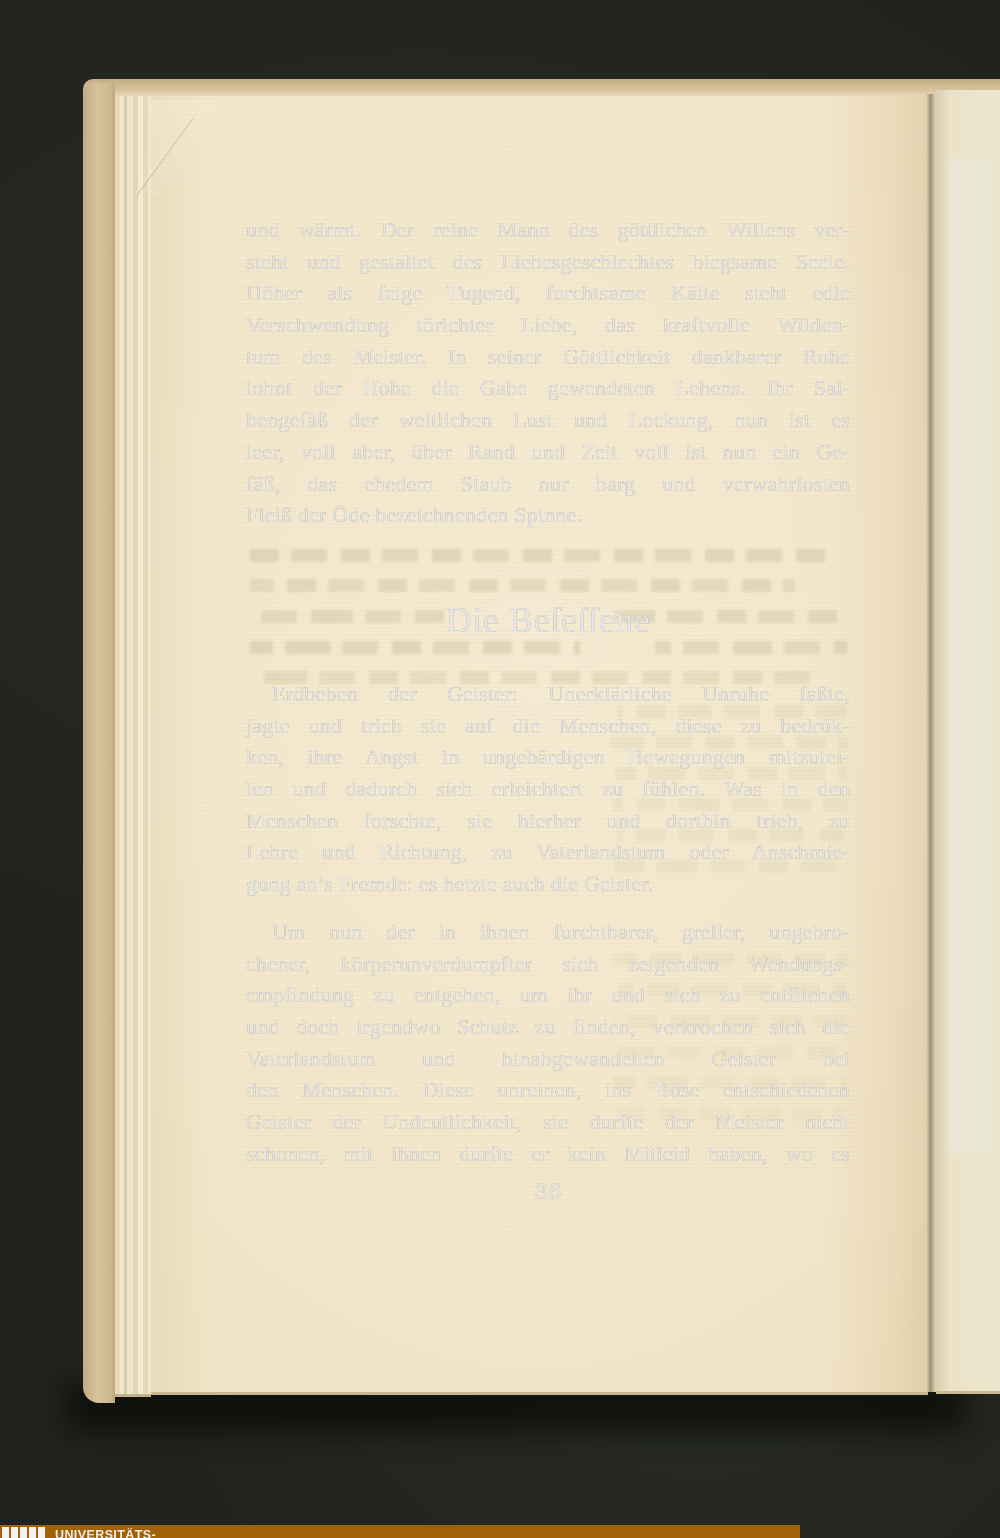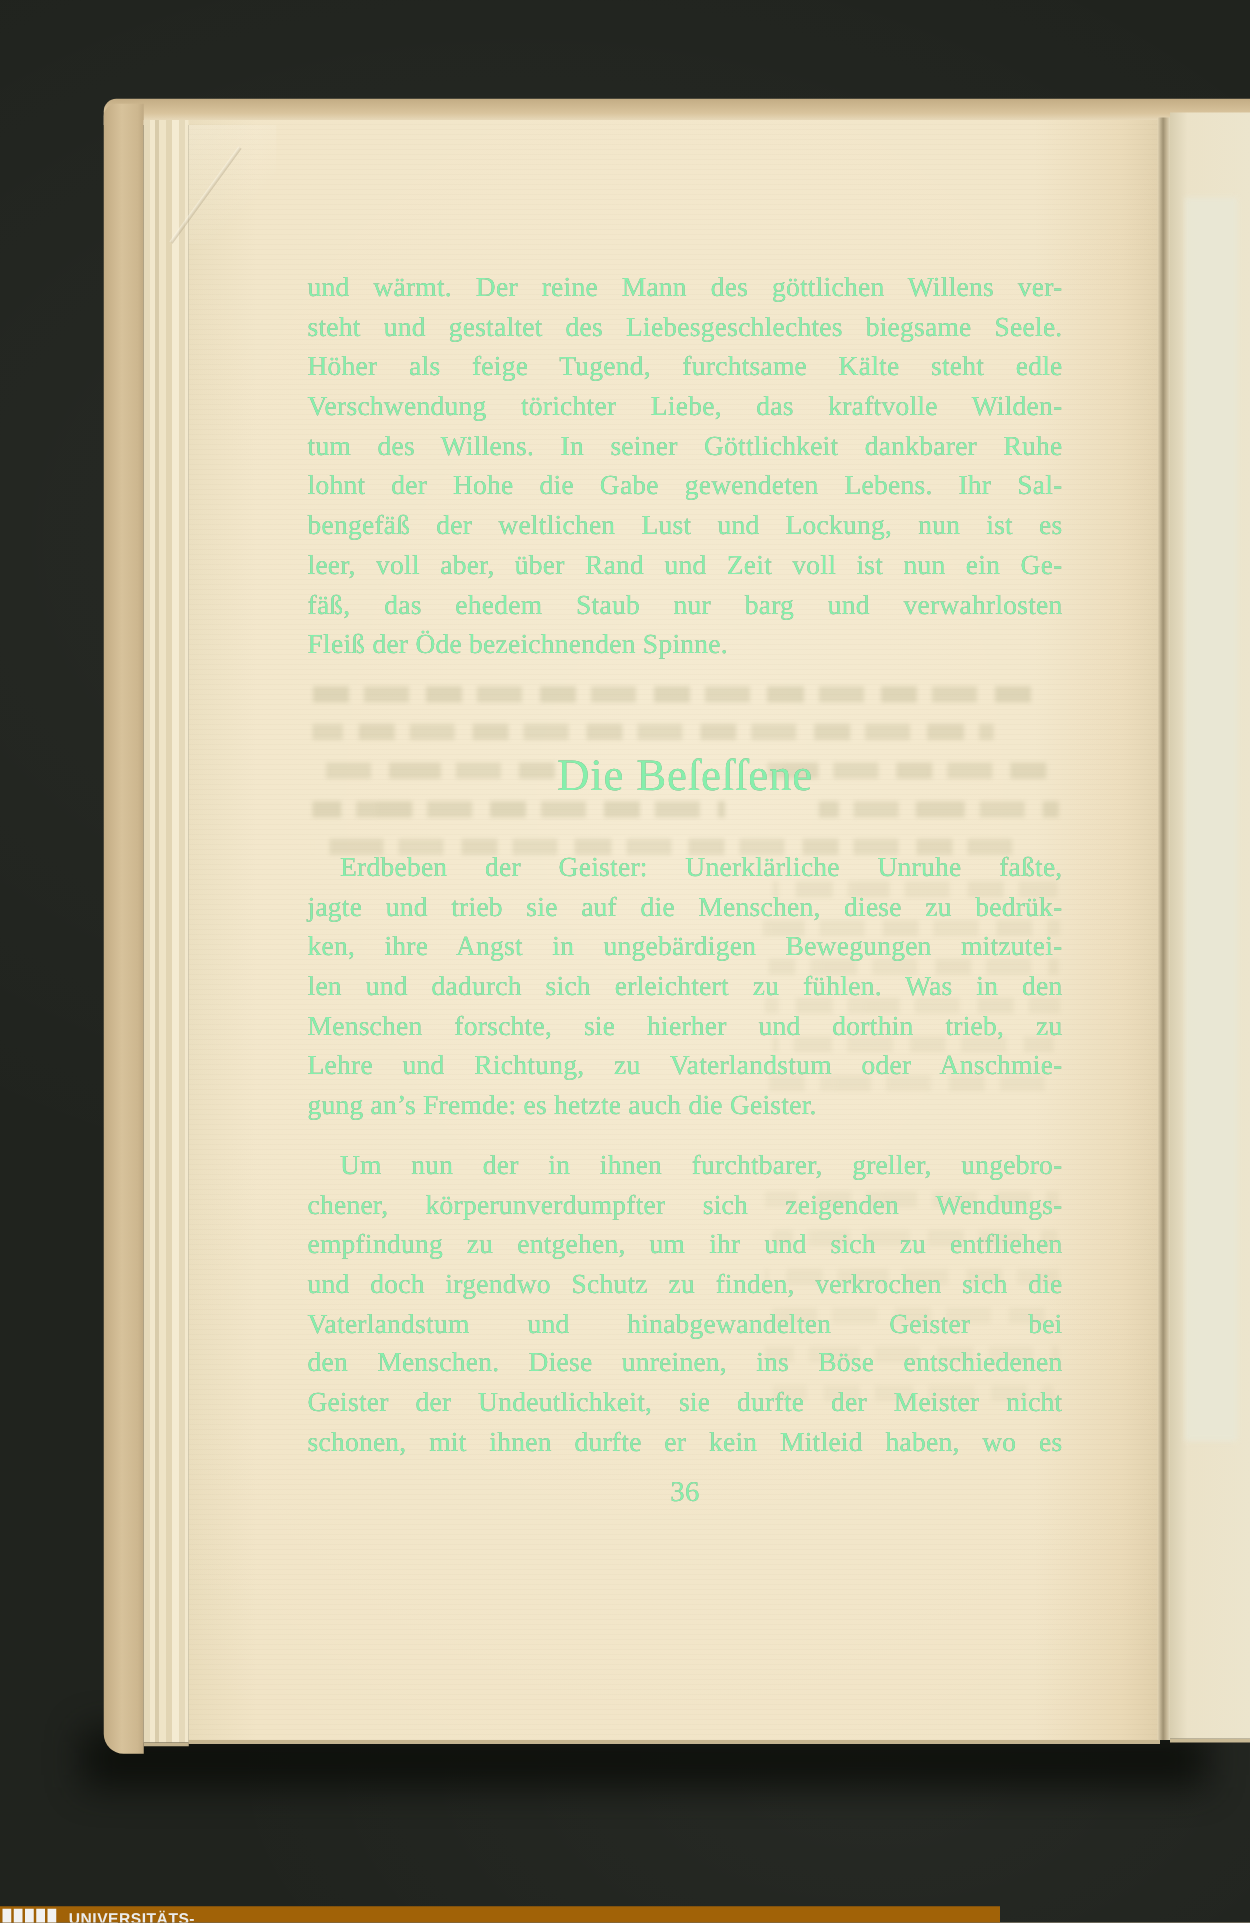--- a/index.html
+++ b/index.html
@@ -49,33 +49,33 @@
     opacity:.5;}
 
   
   .ghost-layer{position:absolute;inset:0;pointer-events:none;}
   .ghost-line{position:absolute;height:13px;filter:blur(1.7px);
     background:repeating-linear-gradient(90deg,
       rgba(164,160,120,.62) 0 29px, rgba(164,160,120,0) 29px 41px,
       rgba(164,160,120,.55) 41px 77px, rgba(164,160,120,0) 77px 91px);}
 
   
-  .page-text{position:absolute;inset:0;color:#86efac;}
+  .page-text{position:absolute;inset:0;color:#e5e5e5;}
   .tblock{position:absolute;left:246px;width:604px;font-size:22px;line-height:31.7px;
     letter-spacing:.2px;text-shadow:0 0 .5px rgba(57,49,42,.55);}
   .tblock .line{height:31.7px;text-align:justify;text-align-last:justify;}
   .tblock .line.noj{text-align:left;text-align-last:left;}
   .tblock .line.ind{text-indent:26px;}
   #blk-para1{top:214px;}
   #blk-heading{top:600px;font-size:36px;line-height:40px;letter-spacing:.6px;}
   #blk-heading .line{height:40px;text-align:center;text-align-last:center;}
   #blk-para2{top:678px;}
   #blk-para3{top:903px;margin-top:13px;}
   #blk-pageno{top:1178px;font-size:23px;}
-  #blk-pageno .line{text-align:center;text-align-last:center;}
+  #blk-pageno .line{text-align:center;text-align-last:center;font-family:Liberation Mono, monospace;}
 
   
   .banner{position:absolute;left:0;top:1525px;width:800px;height:51px;background:#a16207;}
   .logo-bars{position:absolute;left:2px;top:2px;width:50px;height:46px;}
   .logo-bars .bar{position:absolute;top:0;width:7px;height:34px;background:#f2f2f2;}
   .logo-bars .bar:nth-child(1){left:0;}
   .logo-bars .bar:nth-child(2){left:9px;}
   .logo-bars .bar:nth-child(3){left:18px;}
   .logo-bars .bar:nth-child(4){left:27px;}
   .logo-bars .bar:nth-child(5){left:36px;}
@@ -122,21 +122,21 @@
       <div class="ghost-line" style="left: 612px; top: 1077px; width: 235px; opacity: 0.13; background-position: 47px 0px;"></div>
       <div class="ghost-line" style="left: 618px; top: 1108px; width: 225px; opacity: 0.12; background-position: 84px 0px;"></div>
     </div>
 
   <div class="page-text">
     <div class="tblock" id="blk-para1">
         <div class="line">und wärmt. Der reine Mann des göttlichen Willens ver-</div>
         <div class="line">steht und gestaltet des Liebesgeschlechtes biegsame Seele.</div>
         <div class="line">Höher als feige Tugend, furchtsame Kälte steht edle</div>
         <div class="line">Verschwendung törichter Liebe, das kraftvolle Wilden-</div>
-        <div class="line">tum des Willens. In seiner Göttlichkeit dankbarer Ruhe</div>
+        <div class="line">tum des Meister. In seiner Göttlichkeit dankbarer Ruhe</div>
         <div class="line">lohnt der Hohe die Gabe gewendeten Lebens. Ihr Sal-</div>
         <div class="line">bengefäß der weltlichen Lust und Lockung, nun ist es</div>
         <div class="line">leer, voll aber, über Rand und Zeit voll ist nun ein Ge-</div>
         <div class="line">fäß, das ehedem Staub nur barg und verwahrlosten</div>
         <div class="line noj">Fleiß der Öde bezeichnenden Spinne.</div>
       </div>
     <div class="tblock" id="blk-heading">
         <div class="line noj">Die Beſeſſene</div>
       </div>
     <div class="tblock" id="blk-para2">

